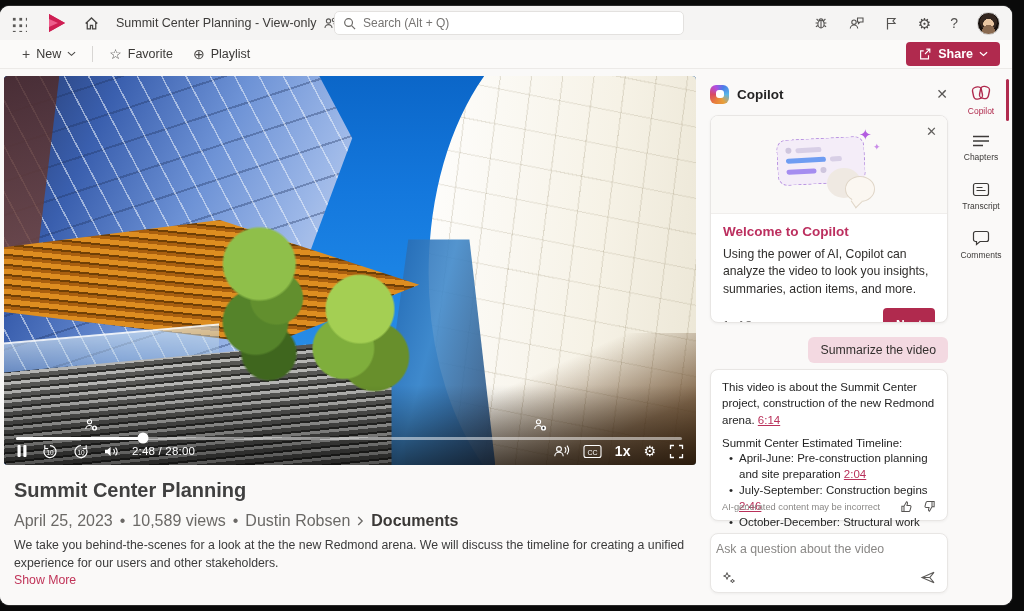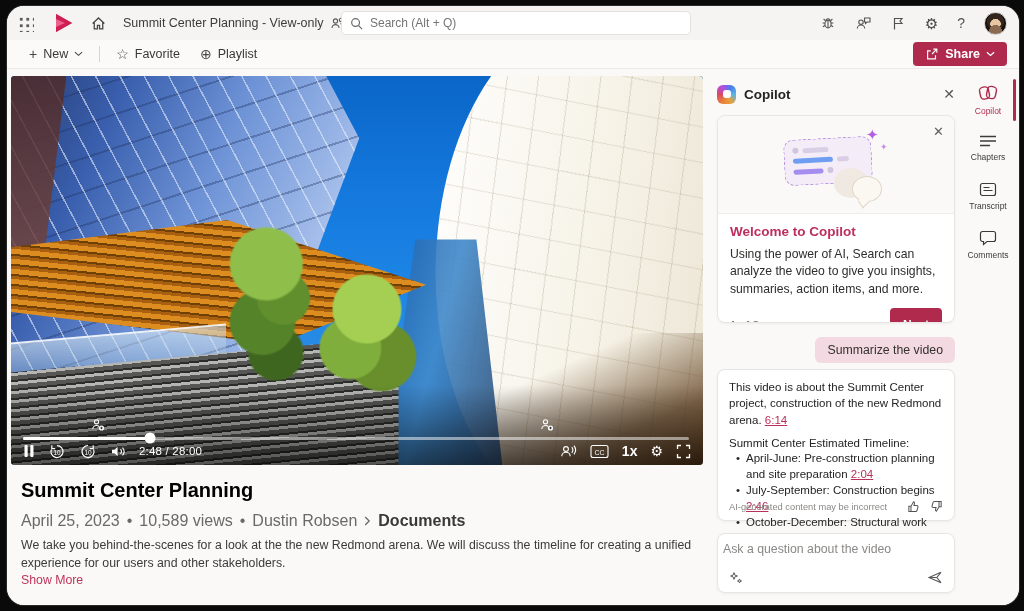--- a/index.html
+++ b/index.html
@@ -1,17 +1,17 @@
 <!DOCTYPE html>
 <html><head>
 <meta charset="utf-8">
 <style>
   * { margin:0; padding:0; box-sizing:border-box; }
   html,body { width:1024px; height:611px; background:#0a0a0a; font-family:"Liberation Sans", sans-serif; overflow:hidden; }
-  .window { position:absolute; left:7px; top:6px; width:1012px; height:599px; border-radius:17px; overflow:hidden; background:#faf9f8; box-shadow:0 0 0 1px #2a2a2a; }
+  .window { position:absolute; left:0; top:6px; width:1012px; height:599px; border-radius:9px; overflow:hidden; background:#faf9f8; box-shadow:0 0 0 1px #2a2a2a; }
 
   
   .titlebar { position:absolute; left:0; right:0; top:0; height:34px; background:#f5f4f3; display:flex; align-items:center; }
   .waffle { width:17px; height:17px; margin-left:10px; background-image:radial-gradient(circle, #5b5957 1.4px, transparent 1.6px); background-size:6.5px 6.5px; background-position:1px 1px; cursor:pointer; }
   .stream-logo { width:0; height:0; margin-left:22px; border-left:16px solid #cf1f53; border-top:9px solid transparent; border-bottom:9px solid transparent; filter:drop-shadow(0 0 0 #cf1f53); position:relative; }
   .stream-logo:after { content:""; position:absolute; left:-16px; top:-4px; border-left:9px solid #ee5f8d; border-top:4.5px solid transparent; border-bottom:4.5px solid transparent; }
   .tb-icon { margin-left:18px; display:flex; align-items:center; color:#494745; }
   .app-title { margin-left:16px; font-size:12.5px; color:#3d3b39; white-space:nowrap; }
   .title-people { margin-left:6px; display:flex; align-items:center; gap:3px; color:#5c5a58; cursor:pointer; }
   .searchbox { position:absolute; left:334px; top:5px; width:350px; height:24px; background:#fff; border:1px solid #e3e1df; border-radius:5px; display:flex; align-items:center; padding:0 8px; }
@@ -67,21 +67,21 @@
   .seekbar { position:absolute; left:12px; right:14px; bottom:25px; height:3.5px; background:rgba(255,255,255,.5); border-radius:2px; }
   .seek-played { position:absolute; left:0; top:0; bottom:0; width:19%; background:#fff; border-radius:2px; }
   .seek-knob { position:absolute; left:19%; top:50%; width:11px; height:11px; background:#fff; border-radius:50%; transform:translate(-50%,-50%); cursor:pointer; }
   .controls { position:absolute; left:12px; right:12px; bottom:4px; height:20px; display:flex; align-items:center; gap:13px; color:#fff; }
   .controls .spacer { flex:1; }
   .ctl { display:flex; align-items:center; cursor:pointer; }
   .time-display { font-size:11.5px; color:#fff; letter-spacing:.2px; }
   .speed { font-size:14px; font-weight:bold; }
 
   
-  .v-title { position:absolute; left:14px; top:410px; font-size:20px; font-weight:bold; color:#000000; }
+  .v-title { position:absolute; left:14px; top:410px; font-size:20px; font-weight:bold; color:#404040; }
   .v-meta { position:absolute; left:14px; top:443px; display:flex; align-items:center; gap:7px; font-size:16px; color:#6b6966; }
   .v-meta .crumb { color:#3b3937; font-weight:bold; }
   .v-desc { position:absolute; left:14px; top:468px; width:680px; font-size:12.3px; line-height:1.45; color:#3b3b3b; }
   .show-more { position:absolute; left:14px; top:504px; font-size:12.3px; color:#c03358; cursor:pointer; }
 
   
   .panel { position:absolute; left:704px; top:0; width:250px; bottom:0; }
   .panel-head { position:absolute; left:6px; top:14px; right:6px; height:22px; display:flex; align-items:center; gap:8px; }
   .copilot-logo { width:19px; height:19px; border-radius:6px; background:conic-gradient(from 210deg, #e8803a, #d94a63, #b44de0, #4a7de8, #58b6e8, #e8a03a, #e8803a); position:relative; }
   .copilot-logo:after { content:""; position:absolute; left:5.5px; top:5.5px; width:8px; height:8px; background:#fff; border-radius:3px; }
@@ -358,21 +358,21 @@
                 <div class="ai-dot"></div>
               </div>
           </div>
           <div class="sparkle-big">✦</div>
           <div class="sparkle-sm">✦</div>
           <div class="bubble1"></div>
           <div class="bubble2"></div>
         </div>
         <div class="welcome-body">
           <div class="welcome-title">Welcome to Copilot</div>
-          <div class="welcome-text">Using the power of AI, Search can analyze the video to give you insights, summaries, action items, and more.</div>
+          <div class="welcome-text">Using the power of AI, Copilot can analyze the video to look you insights, summaries, action items, and more.</div>
           <div class="welcome-foot">
             <span class="pager">1 of 3</span>
             <span class="next-btn">Next</span>
           </div>
         </div>
       </div>
 
       <div class="chip">Summarize the video</div>
 
       <div class="card answer-card">

